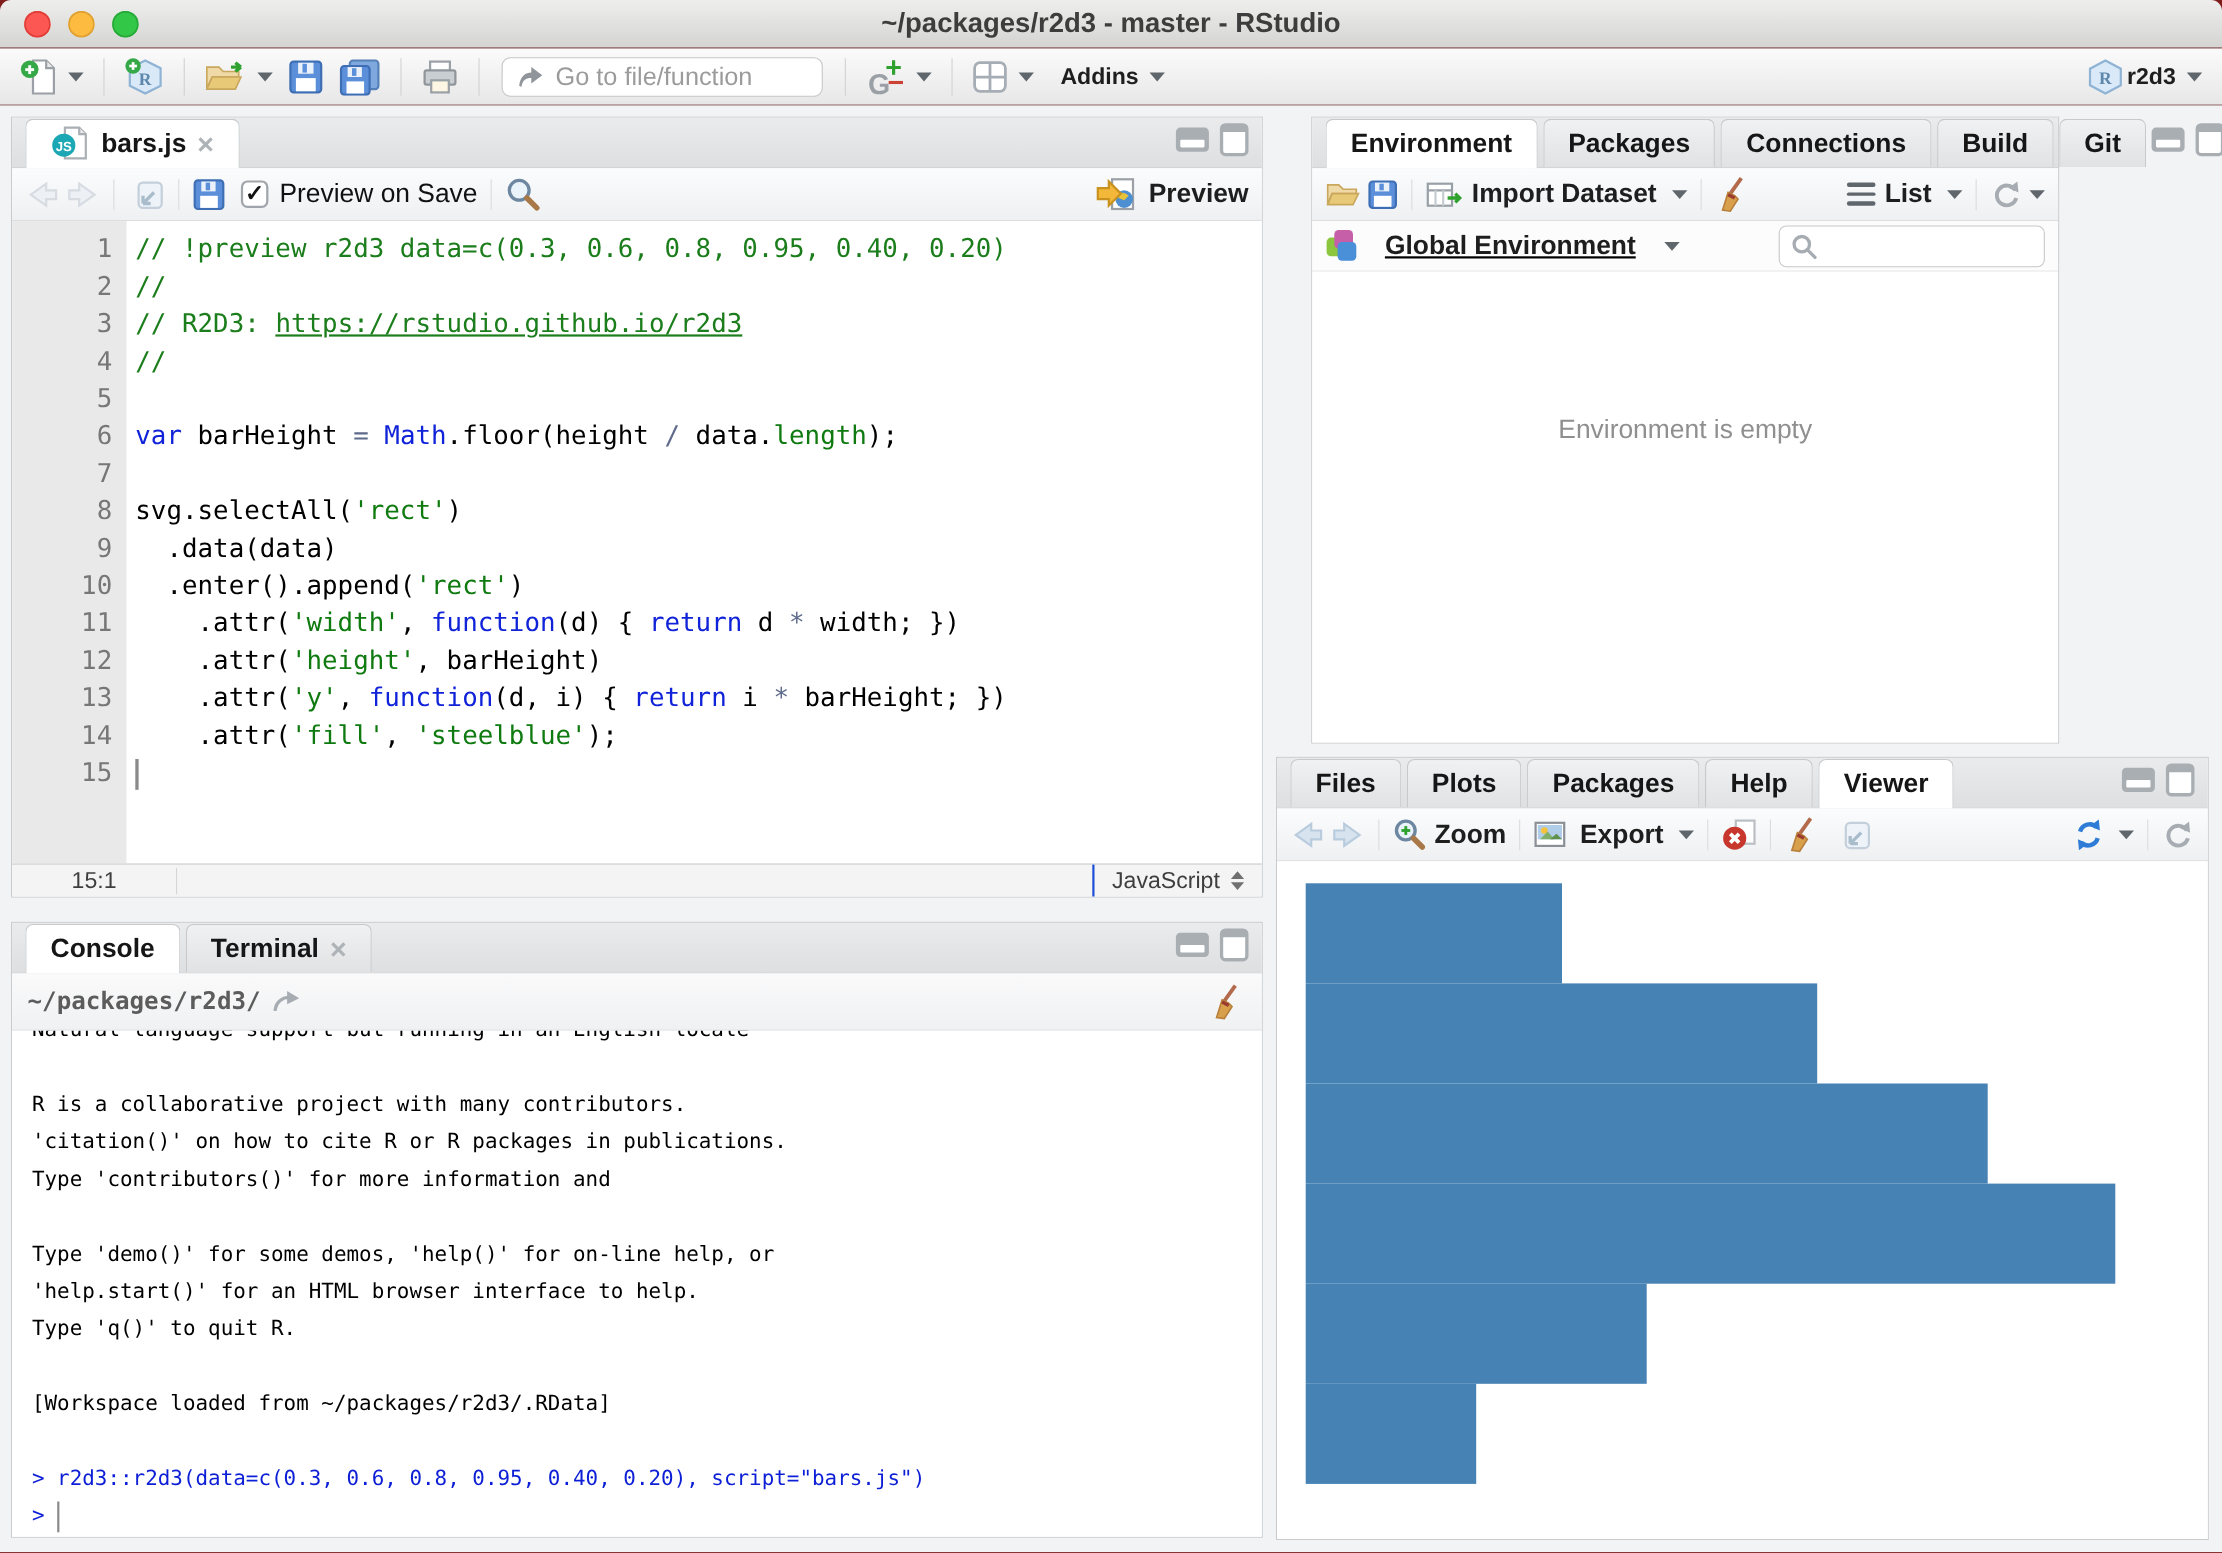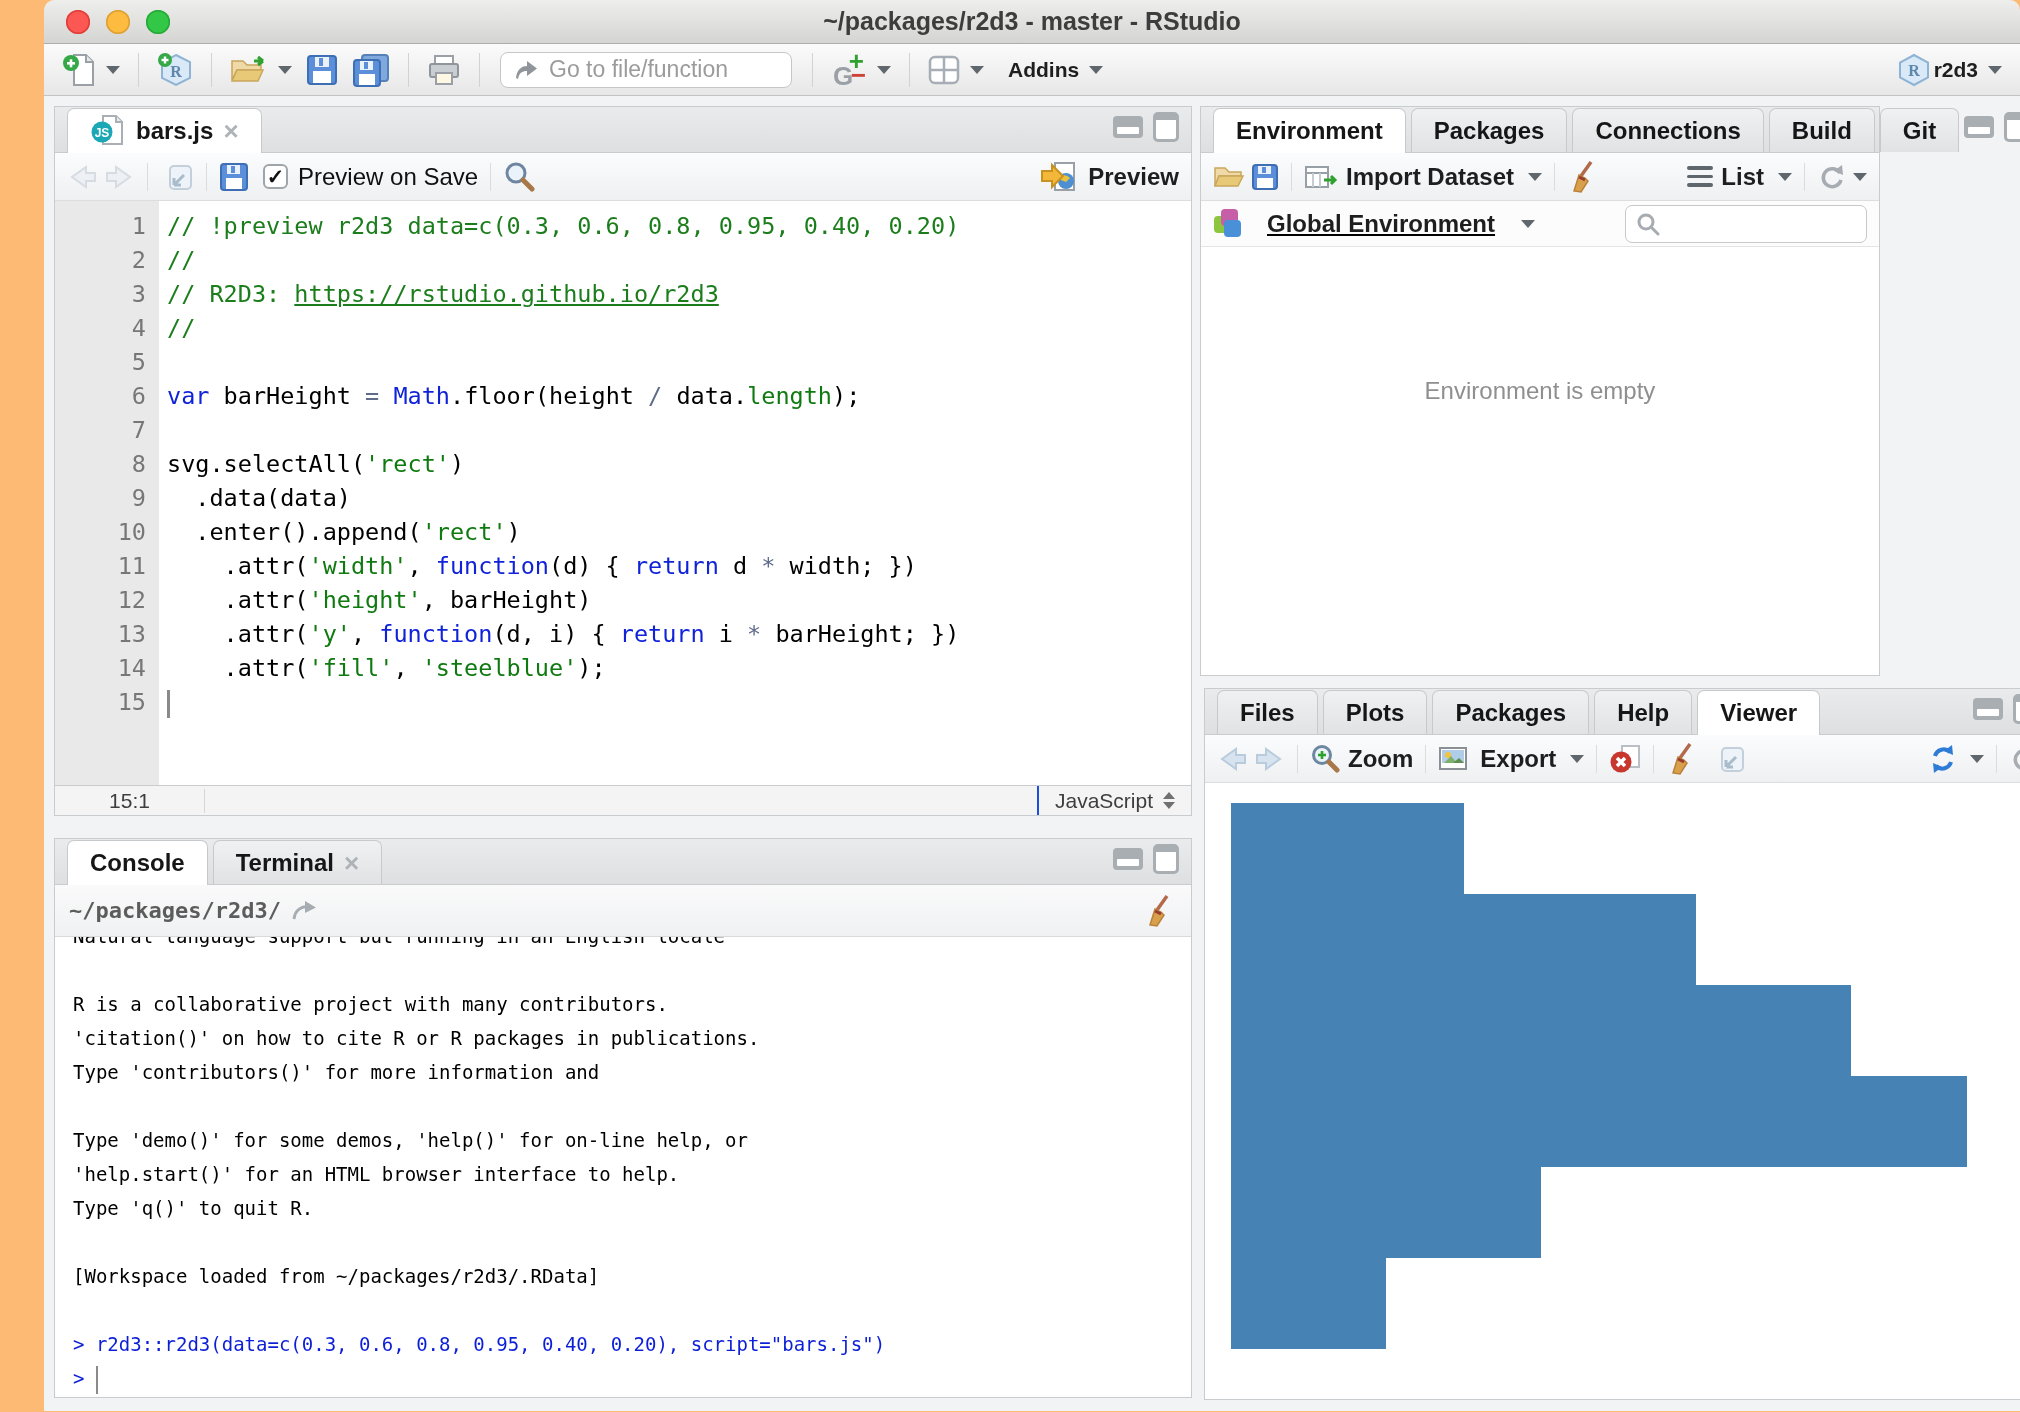--- a/index.html
+++ b/index.html
@@ -1,18 +1,18 @@
 <!DOCTYPE html>
 <html><head>
 <meta charset="utf-8">
 <style>
   * { margin:0; padding:0; box-sizing:border-box; }
   html,body { width:2020px; height:1412px; overflow:hidden; background:#B9B9B9; }
   body { font-family:"Liberation Sans", sans-serif; }
-  .window { width:2020px; height:1412px; background:#fdba74; position:relative;padding-left:44px; }
+  .window { width:2020px; height:1412px; background:#7f1d1d; position:relative; }
 
   
   .titlebar { height:44px; background:linear-gradient(#EEEEEC,#D4D4D2); border-bottom:1px solid #ACACAA;
               display:flex; align-items:center; position:relative; border-radius:10px 10px 0 0; }
   .traffic { display:flex; gap:16px; margin-left:22px; }
   .tl { width:24px; height:24px; border-radius:50%; display:inline-block; }
   .tl.red    { background:#FC5753; box-shadow:inset 0 0 0 1.5px #DF3E38; }
   .tl.yellow { background:#FDBC40; box-shadow:inset 0 0 0 1.5px #DE9F34; }
   .tl.green  { background:#33C748; box-shadow:inset 0 0 0 1.5px #27A838; }
   .wtitle { position:absolute; left:0; right:0; text-align:center; font-size:25px; font-weight:700; color:#3D3D3D; }
@@ -35,21 +35,21 @@
   .giticon .g { position:absolute; left:2px; bottom:-4px; font-size:26px; font-weight:700; color:#9AA0A5; }
   .giticon .p { position:absolute; right:3px; top:-6px; font-size:26px; font-weight:700; color:#2EA12E; }
   .giticon .m { position:absolute; right:1px; top:8px; font-size:26px; font-weight:700; color:#CB4335; }
 
   
   .workspace { position:relative; height:1315px; background:#F2F3F5; }
   .pane { position:absolute; display:flex; flex-direction:column; }
   .pane-box { border:1px solid #C9CCCF; background:#FFF; flex:1; display:flex; flex-direction:column; min-height:0; }
   .pane-editor  { left:10px;  top:10px;  width:1138px; height:710px; }
   .pane-console { left:10px;  top:742px; width:1138px; height:560px; }
-  .pane-env     { left:1156px; top:10px;  width:680px; height:570px; }
+  .pane-env     { left:1192px; top:10px;  width:680px; height:570px; }
   .pane-viewer  { left:1160px; top:592px; width:848px; height:712px; }
 
   .tabstrip { height:46px; background:linear-gradient(#EAEBED,#DEDFE1); border-bottom:1px solid #C9CCCF;
               display:flex; align-items:flex-end; padding-left:12px; flex:none; }
   .tab { display:flex; align-items:center; gap:10px; height:44px; padding:0 22px; margin-right:5px;
          border:1px solid #C7CACD; border-bottom:none; border-radius:7px 7px 0 0;
          background:linear-gradient(#F0F1F2,#E1E2E4); font-size:24px; font-weight:700; color:#161616; }
   .tab.active { background:#FFF; height:45px; margin-bottom:-1px; }
   .tab .close { font-size:26px; font-weight:700; color:#AEB3B7; line-height:1; }
   .winbtns { margin-left:auto; display:flex; align-items:center; gap:10px; margin-right:12px; margin-bottom:10px; }

